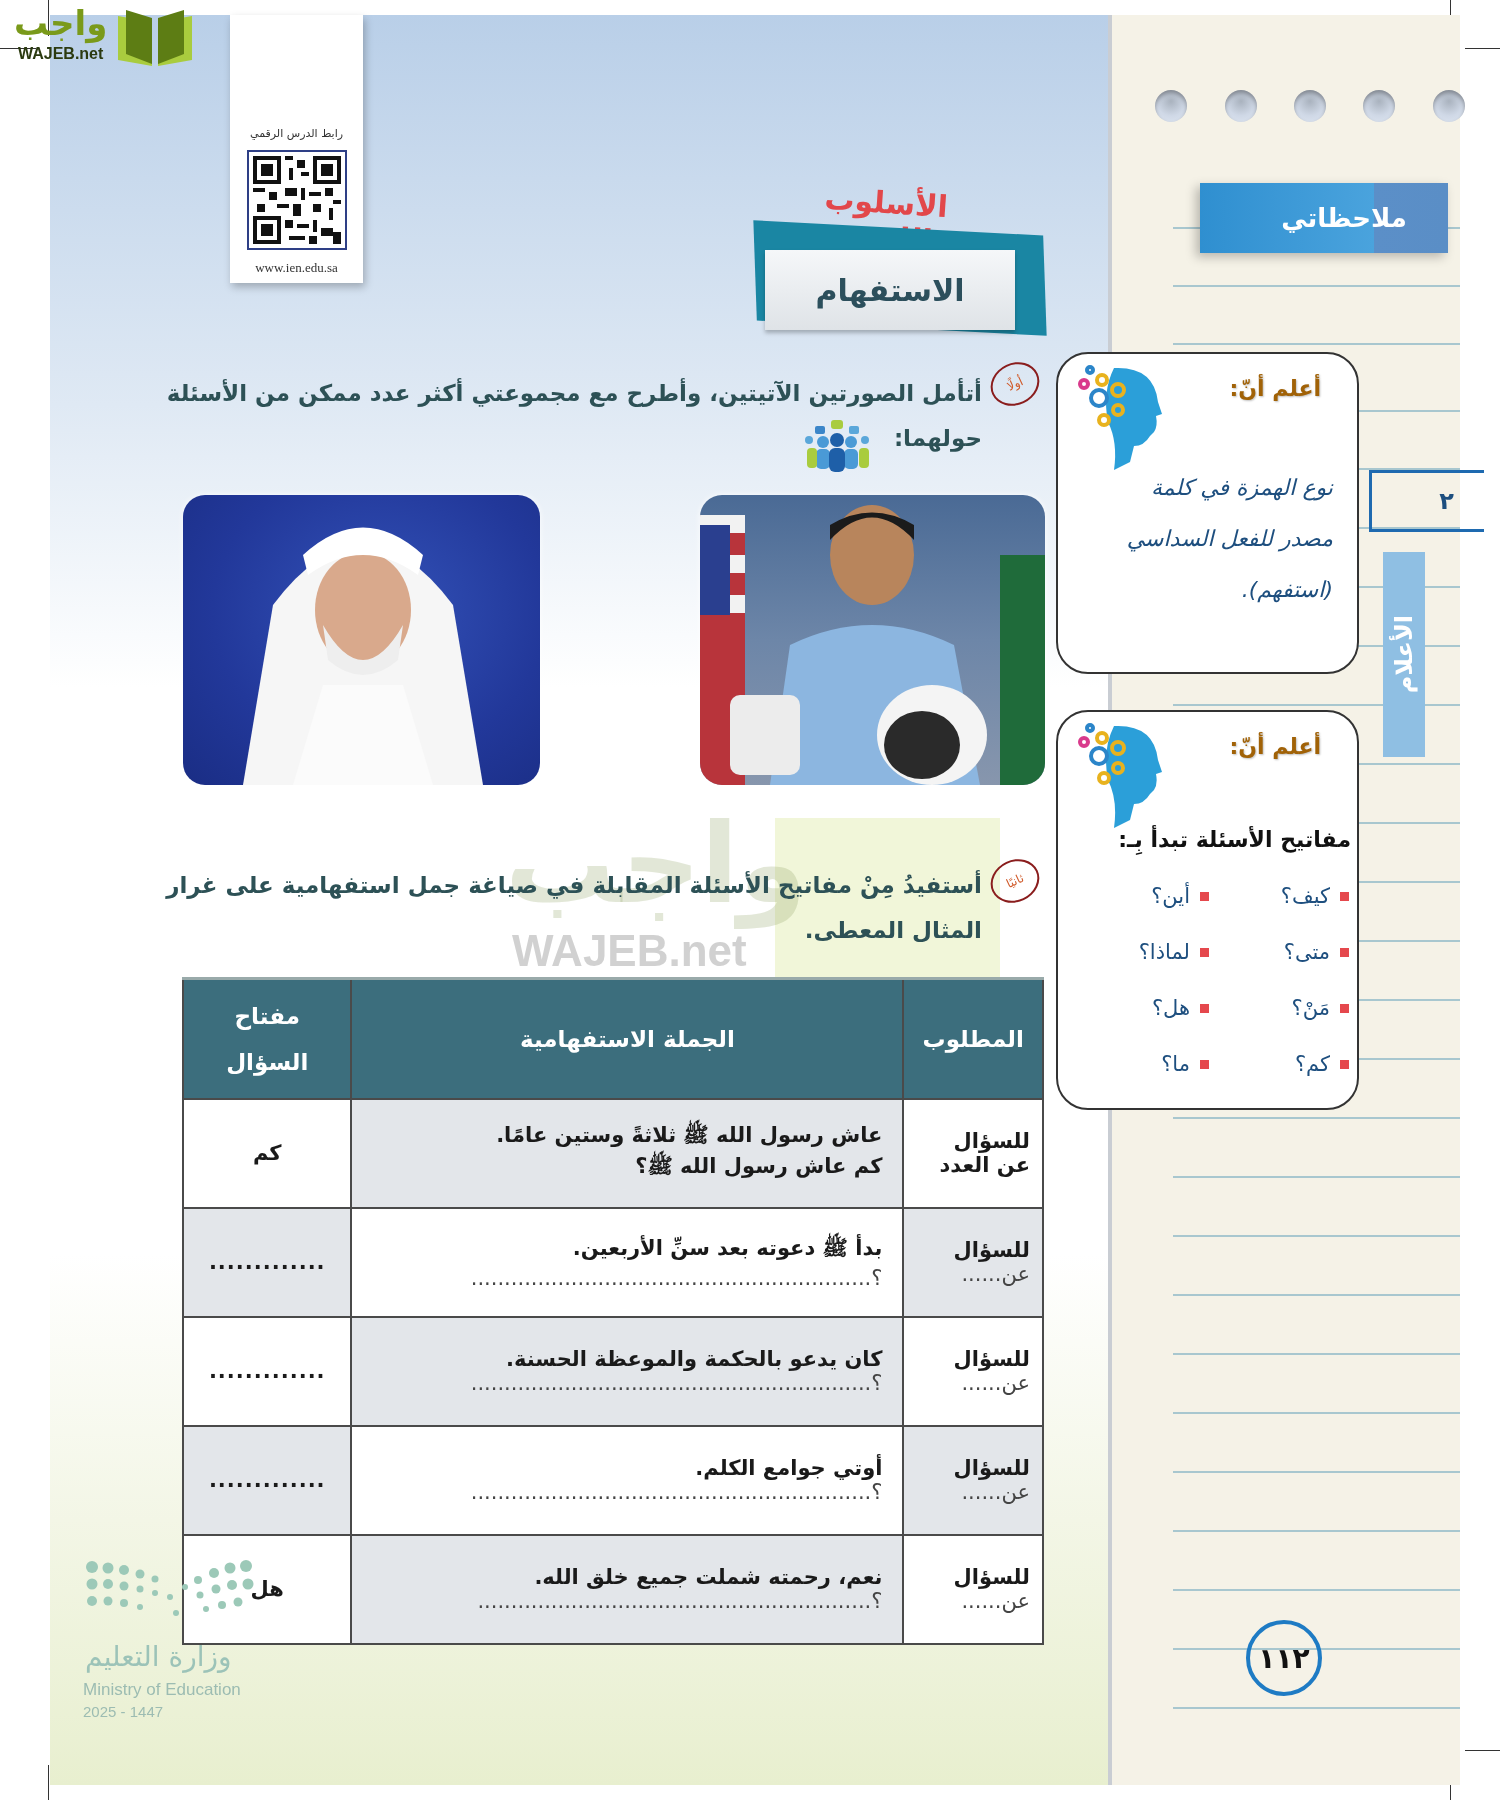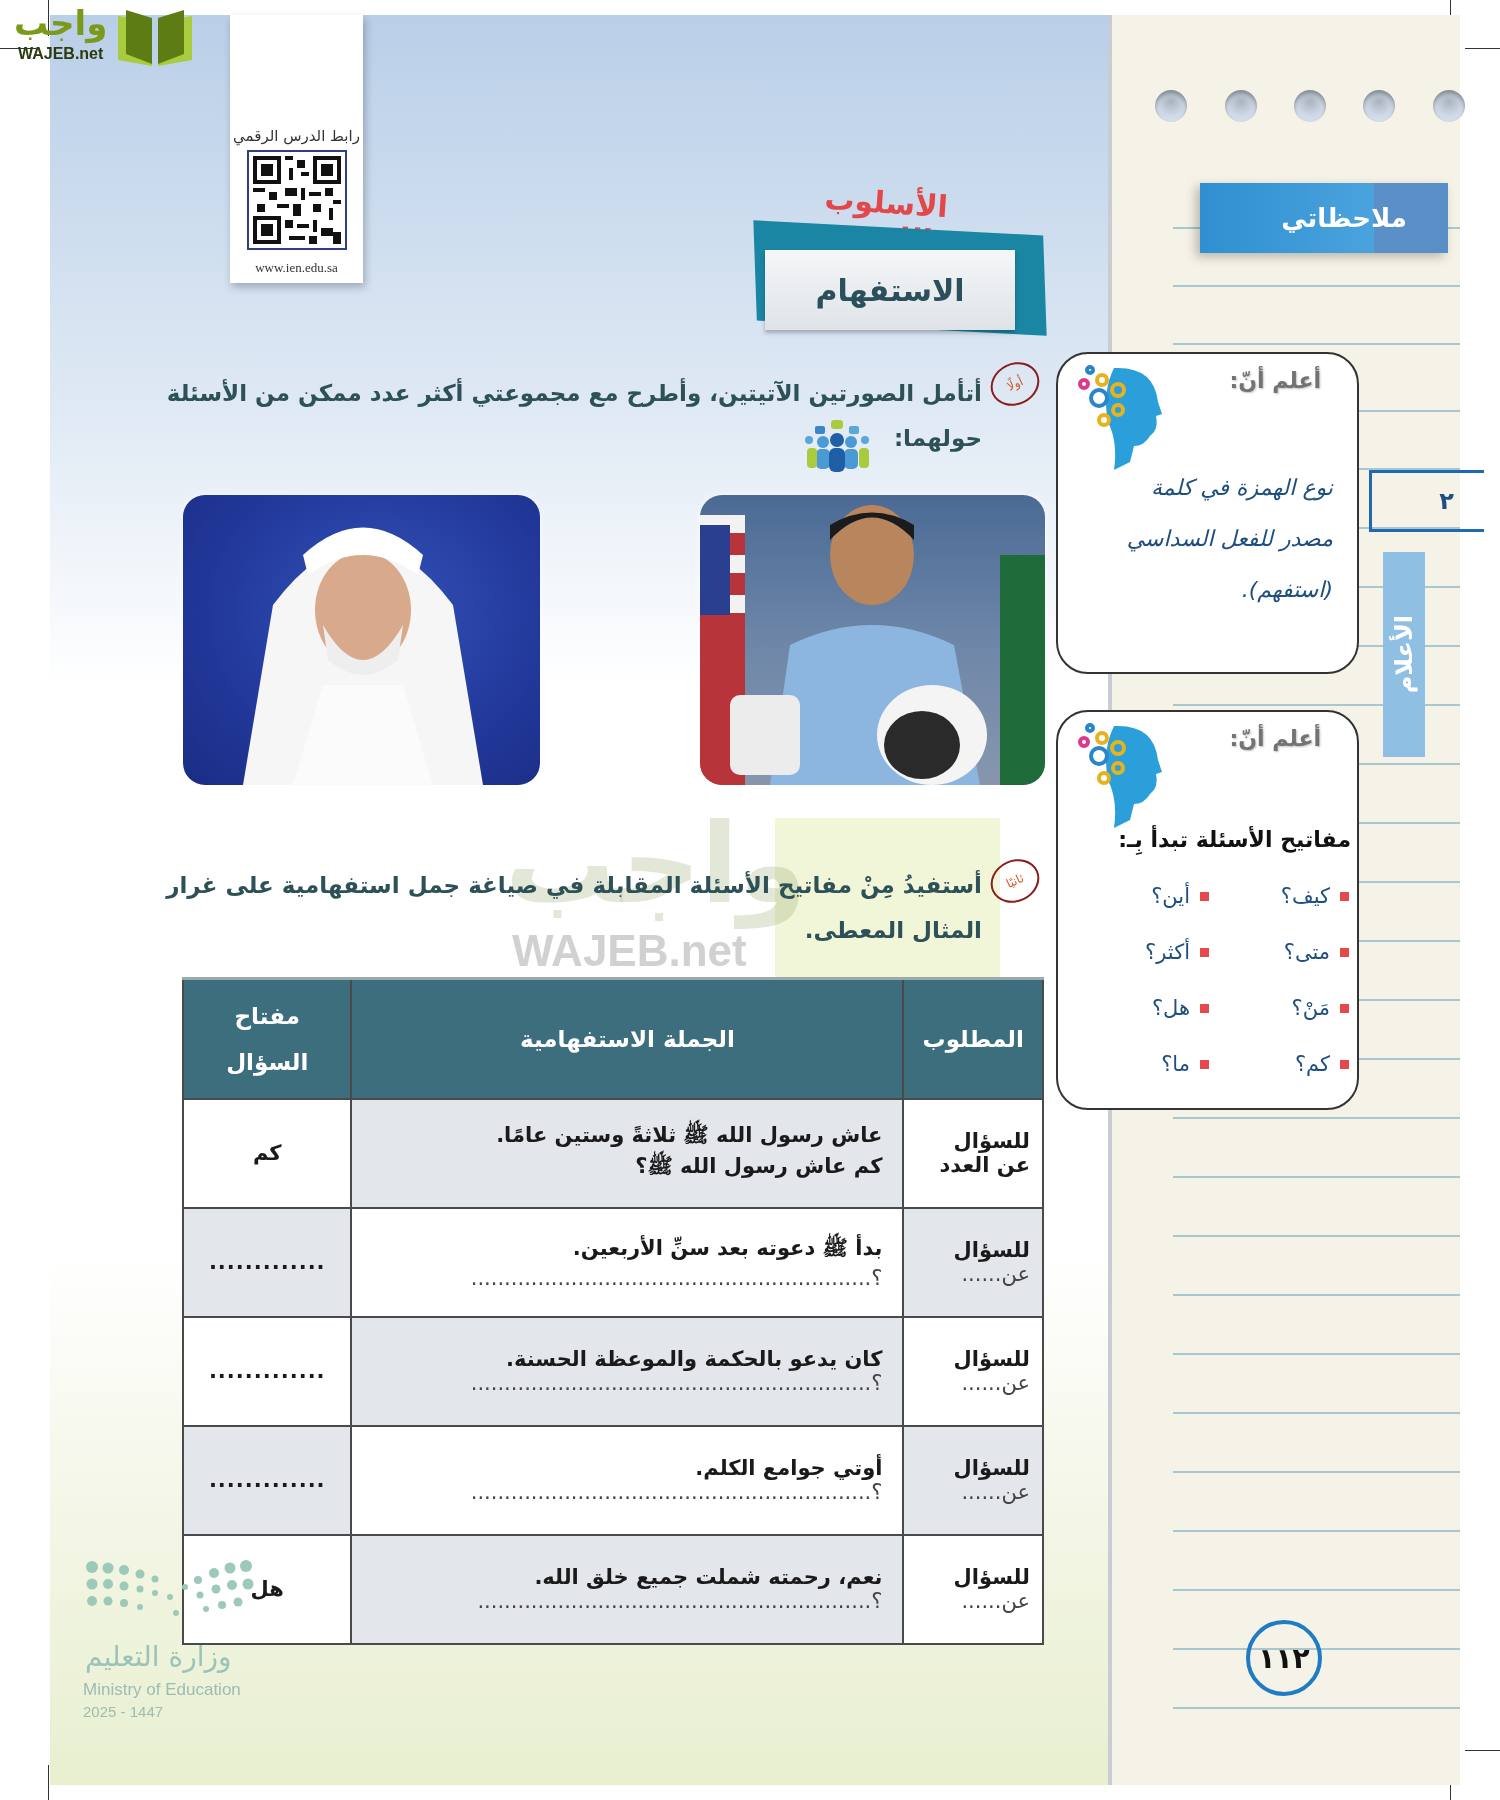--- a/index.html
+++ b/index.html
@@ -21,21 +21,21 @@
   .logo { position: absolute; left: 8px; top: 5px; width: 185px; height: 62px; }
   .logo-ar { position: absolute; left: 6px; top: -2px; font: bold 34px "DejaVu Sans", sans-serif; color: #7a9a1a; }
   .logo-en { position: absolute; left: 10px; top: 40px; font: bold 16px "Liberation Sans", sans-serif; color: #2b3a10; direction: ltr; }
   .logo-book { position: absolute; left: 108px; top: 3px; }
 
   
   .qr-card {
     position: absolute; left: 230px; top: 15px; width: 133px; height: 268px;
     background: #fff; box-shadow: 2px 4px 8px rgba(0,0,0,0.25);
   }
-  .qr-label { position: absolute; top: 112px; width: 100%; text-align: center; font-size: 15px; color: #333; }
+  .qr-label { position: absolute; top: 112px; width: 100%; text-align: center; font-size: 11px; color: #333; }
   .qr-box { position: absolute; left: 17px; top: 135px; width: 100px; height: 100px; border: 2px solid #2e3f86; background: #fff; padding: 4px; }
   .qr-url { position: absolute; top: 245px; width: 100%; text-align: center; font: 13px "Liberation Serif", serif; color: #333; direction: ltr; }
 
   
   .subtitle-red { position: absolute; left: 770px; top: 185px; width: 230px; text-align: center; font: bold 30px "DejaVu Sans", sans-serif; color: #e2474a; transform: rotate(4deg); }
   .ribbon-back { position: absolute; left: 755px; top: 228px; width: 290px; height: 100px; background: #1a86a3; transform: skewY(5deg) rotate(-2deg); }
   .ribbon-front { position: absolute; left: 765px; top: 250px; width: 250px; height: 80px; background: linear-gradient(180deg,#f5f7f9,#dfe3e7); box-shadow: 0 3px 4px rgba(0,0,0,0.25); display:flex; align-items:center; justify-content:center; }
   .ribbon-text { font: bold 30px "DejaVu Sans", sans-serif; color: #2c4f5c; }
 
   
@@ -70,21 +70,21 @@
   .moe-en { position: absolute; left: 83px; top: 1680px; font: 17px "Liberation Sans", sans-serif; color: #9cbcb2; direction: ltr; }
   .moe-yr { position: absolute; left: 83px; top: 1703px; font: 15px "Liberation Sans", sans-serif; color: #9cbcb2; direction: ltr; }
 
   
   .hole { position: absolute; top: 90px; width: 32px; height: 32px; border-radius: 50%; background: radial-gradient(circle at 50% 35%, #a9b2be 0%, #cfd8e6 55%, #dfe7f2 100%); box-shadow: inset 0 3px 4px rgba(0,0,0,0.35); }
   .notes-tab { position: absolute; left: 1200px; top: 183px; width: 248px; height: 70px; background: linear-gradient(90deg,#2f8fd0 0%,#4aa3dd 70%,#5b8fc8 70%,#5a8ec6 100%); box-shadow: -4px 4px 10px rgba(0,0,0,0.25); display:flex; align-items:center; justify-content:center; padding-left: 40px; }
   .notes-tab-text { font: bold 26px "DejaVu Sans", sans-serif; color: #fff; }
   .rule { position: absolute; left: 1173px; width: 287px; height: 2px; background: #a8c7cf; }
 
   .info-box { position: absolute; left: 1056px; width: 303px; background: #fff; border: 2px solid #333; border-radius: 32px; }
-  .info-title { position: absolute; right: 36px; top: 14px; font: bold 22px "DejaVu Sans", sans-serif; color: #737373; text-shadow: 1px 1px 2px rgba(0,0,0,0.25); }
+  .info-title { position: absolute; right: 36px; top: 22px; font: bold 22px "DejaVu Sans", sans-serif; color: #a16207; text-shadow: 1px 1px 2px rgba(0,0,0,0.25); }
   .head-icon { position: absolute; left: 16px; top: 8px; width: 92px; height: 108px; }
   .info-body { position: absolute; right: 24px; top: 118px; width: 260px; font: 22px "DejaVu Sans", sans-serif; color: #1e4f7f; line-height: 51px; text-align: right; }
   .keys-head { position: absolute; right: 6px; top: 115px; font: bold 22px "DejaVu Sans", sans-serif; color: #111; }
   .keys-grid { position: absolute; right: 8px; top: 165px; width: 280px; display: grid; grid-template-columns: 1fr 1fr; row-gap: 18px; }
   .key-item { font: 21px "DejaVu Sans", sans-serif; color: #1e4f7f; display: flex; align-items: center; gap: 10px; height: 38px; }
   .key-bullet { width: 9px; height: 9px; background: #e5484d; display: inline-block; }
 
   .chapter-box { position: absolute; left: 1369px; top: 470px; width: 115px; height: 62px; border: 3px solid #1e6ab0; border-right: none; display:flex; align-items:center; padding-right: 0; }
   .chapter-num { font: bold 24px "DejaVu Sans", sans-serif; color: #1e4f7f; margin-right: 30px; }
   .chapter-tab { position: absolute; left: 1383px; top: 552px; width: 42px; height: 205px; background: #8fbfe3; display:flex; align-items:center; justify-content:center; }
@@ -416,21 +416,21 @@
     <div class="key-item">
         <span class="key-bullet"></span>
         <span>أين؟</span>
       </div>
     <div class="key-item">
         <span class="key-bullet"></span>
         <span>متى؟</span>
       </div>
     <div class="key-item">
         <span class="key-bullet"></span>
-        <span>أكثر؟</span>
+        <span>لماذا؟</span>
       </div>
     <div class="key-item">
         <span class="key-bullet"></span>
         <span>مَنْ؟</span>
       </div>
     <div class="key-item">
         <span class="key-bullet"></span>
         <span>هل؟</span>
       </div>
     <div class="key-item">

